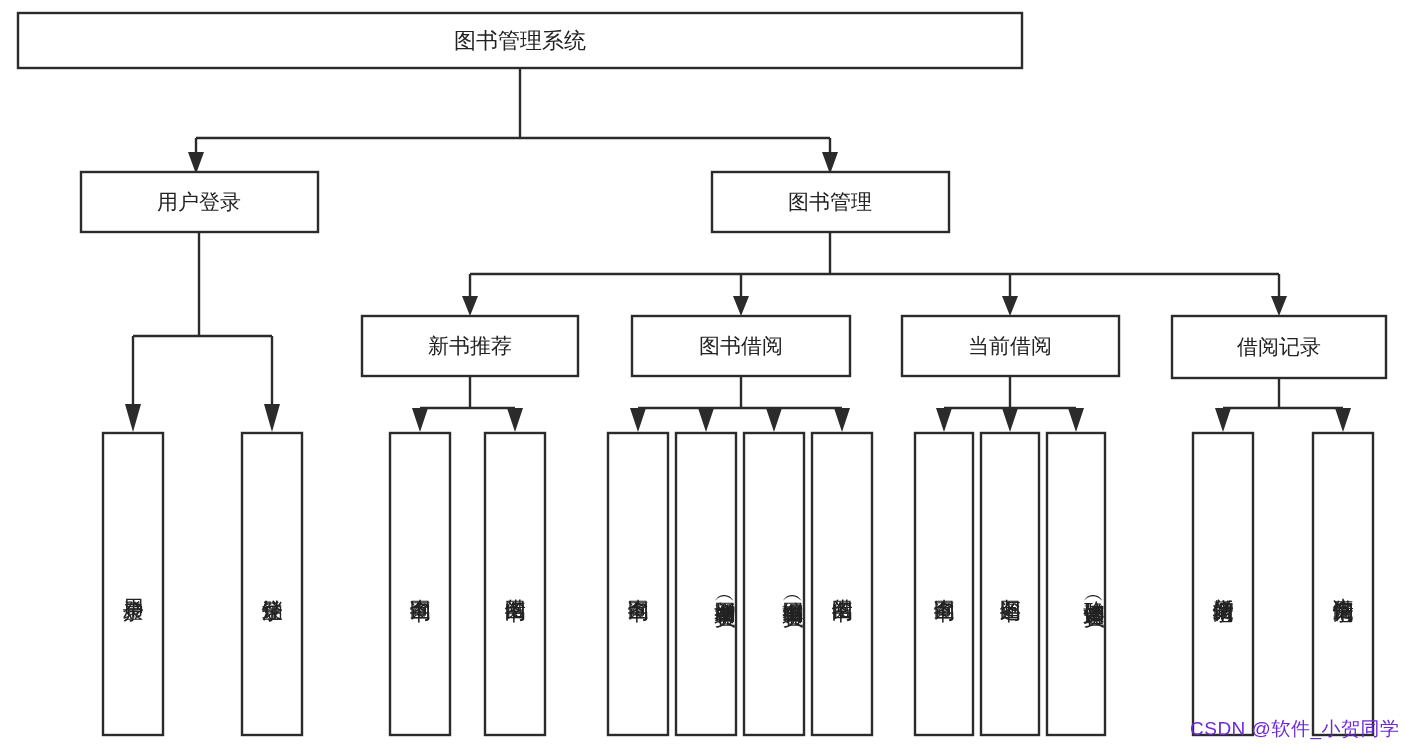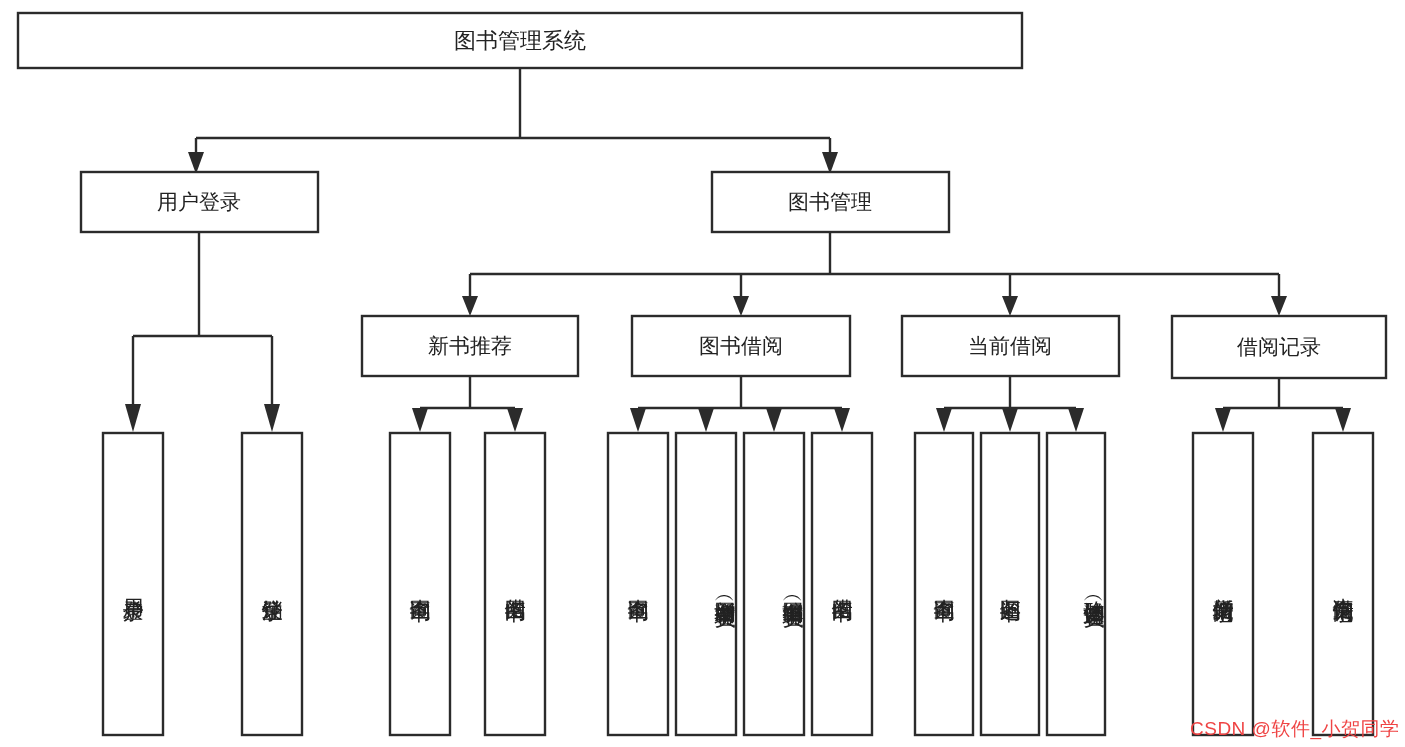--- a/index.html
+++ b/index.html
@@ -64,21 +64,21 @@
     white-space: nowrap;
     display: flex;
     align-items: center;
     justify-content: center;
     pointer-events: none;
   }
   .watermark {
     position: absolute;
     font-family: "Liberation Sans", "DejaVu Sans", sans-serif;
     font-size: 19px;
-    color: #ef4444;
+    color: #6d28d9;
     white-space: nowrap;
     letter-spacing: 0.5px;
   }
 </style>
 </head>
 <body>
 
 <div id="diagram-root">
 
   <svg class="flow" viewBox="0 0 1405 747" xmlns="http://www.w3.org/2000/svg">

